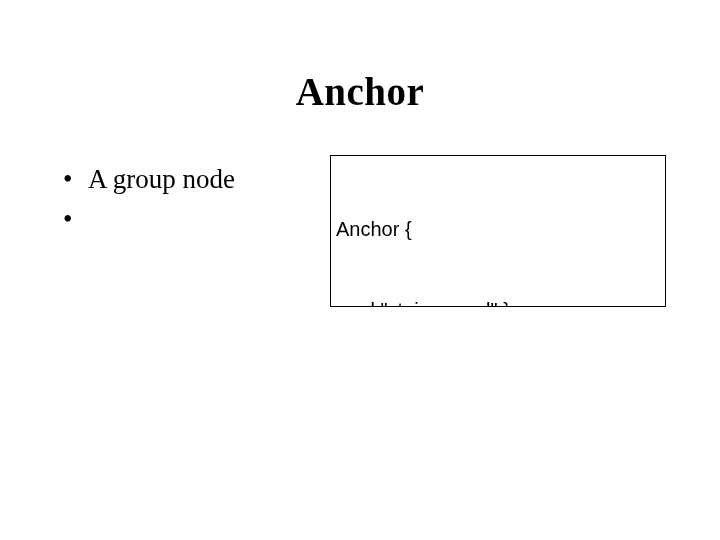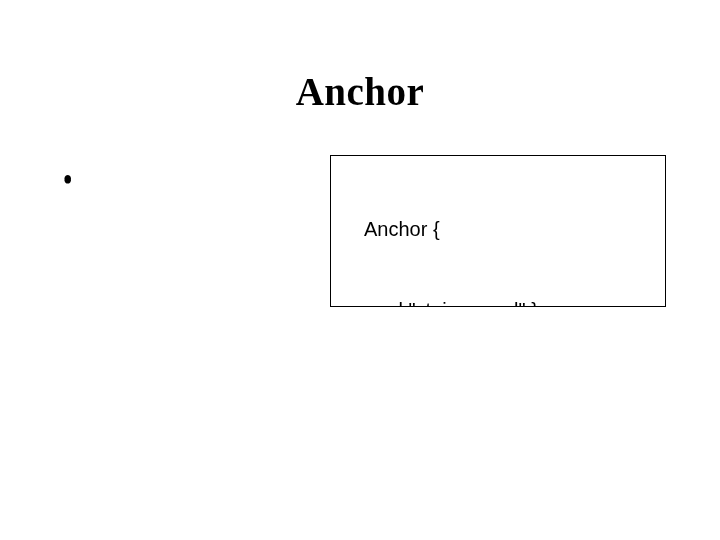--- a/index.html
+++ b/index.html
@@ -71,21 +71,20 @@
   .code-box {
     position: absolute;
     left: 330px;
     top: 155px;
     width: 336px;
     height: 152px;
     box-sizing: border-box;
     border: 1px solid #000000;
     background: #ffffff;
     overflow: hidden;
-    padding-left: 28px;
   }
   .code-lines {
     margin: 0;
     padding: 6px 0 0 5px;
     font-family: "Liberation Sans", sans-serif;
     font-size: 20px;
     line-height: 27px;
     color: #000000;
     white-space: pre;
     list-style: none;
@@ -97,20 +96,21 @@
 </head>
 <body>
 
 <div class="slide">
 
   <div class="slide-title">Anchor</div>
 
   <ul class="bullet-list">
     <li class="bullet-item">
       <span class="bullet-marker">•</span>
+      <span class="bullet-text">A group node</span>
     </li>
     <li class="bullet-item">
       <span class="bullet-marker">•</span>
     </li>
   </ul>
 
   <div class="code-box">
     <div class="code-lines">
       <div class="code-line">Anchor {</div>
       <div class="code-line">   url "stairway.wrl" }</div>

